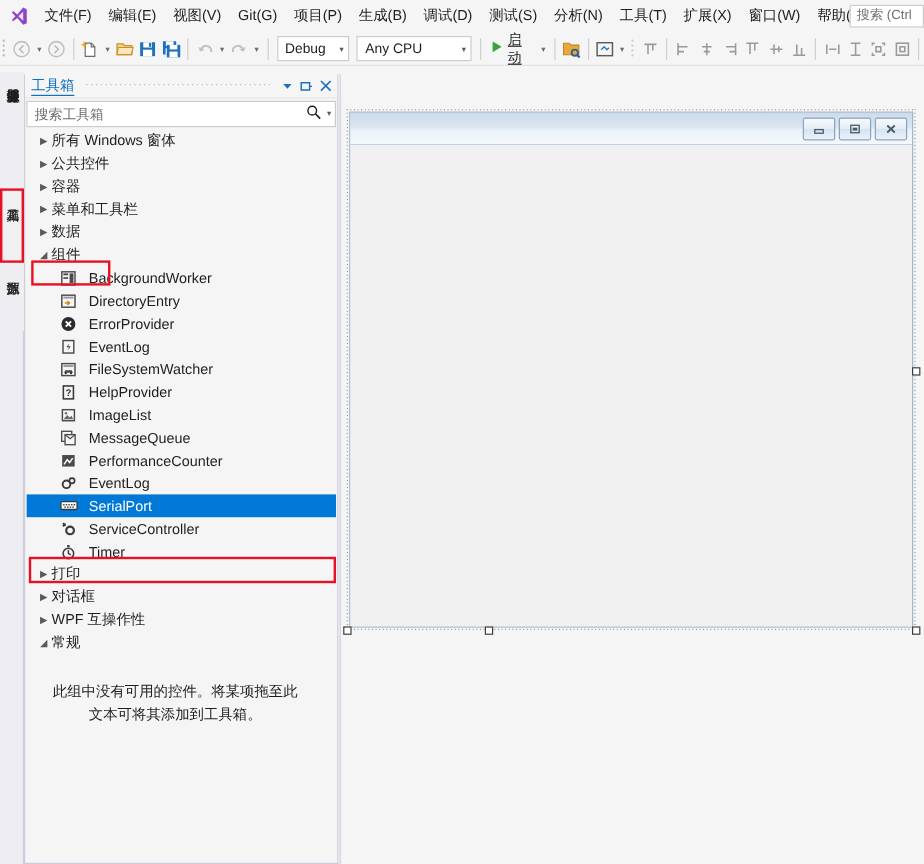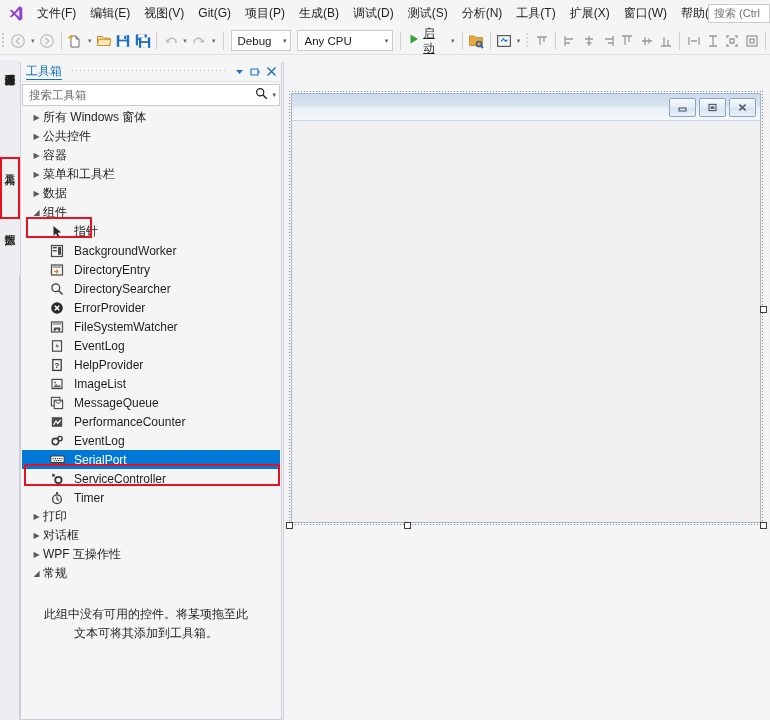--- a/index.html
+++ b/index.html
@@ -533,28 +533,20 @@
         <span class="tri">▶</span>
         <span>数据</span>
       </div>
       <div class="tnode">
         <span class="tri">◢</span>
         <span>组件</span>
       </div>
 
       <div class="titem">
         <span class="ic">
-          <svg width="13" height="13" viewBox="0 0 13 13">
-              <path d="M2.5 1 2.5 11 5 8.4 6.7 12 8.4 11.2 6.7 7.8 10.2 7.4z" fill="#2b2b2b"></path>
-            </svg>
-        </span>
-        <span>指针</span>
-      </div>
-      <div class="titem">
-        <span class="ic">
           <svg width="14" height="14" viewBox="0 0 14 14">
               <g fill="none" stroke="#4a4a4a" stroke-width="1.2">
             <rect x="1.5" y="1.5" width="11" height="11"></rect>
               </g>
             <rect x="2.8" y="2.8" width="4" height="1.6" fill="#4a4a4a"></rect>
             <rect x="8" y="2.8" width="3.2" height="8" fill="#4a4a4a"></rect>
             <rect x="2.8" y="6" width="4" height="1.4" fill="#4a4a4a"></rect>
           </svg>
         </span>
         <span>BackgroundWorker</span>
@@ -565,55 +557,46 @@
             <rect x="1.5" y="2" width="11" height="10" fill="none" stroke="#4a4a4a" stroke-width="1.2"></rect>
             <rect x="2.8" y="3.2" width="8.4" height="1.6" fill="#9a9a9a"></rect>
             <path d="M4 8.5h4M6 6.8l2 1.7-2 1.7" stroke="#d08a1e" stroke-width="1.2" fill="none"></path>
           </svg>
         </span>
         <span>DirectoryEntry</span>
       </div>
       <div class="titem">
         <span class="ic">
           <svg width="14" height="14" viewBox="0 0 14 14">
-            <circle cx="5.8" cy="5.8" r="3.9" fill="none" stroke="#3a3a3a" stroke-width="1.2"></circle>
-            <path d="M8.7 8.7 12.6 12.6" stroke="#3a3a3a" stroke-width="1.4"></path>
-          </svg>
-        </span>
-        <span>DirectorySearcher</span>
-      </div>
-      <div class="titem">
-        <span class="ic">
-          <svg width="14" height="14" viewBox="0 0 14 14">
             <circle cx="7" cy="7" r="5.8" fill="#2b2b2b"></circle>
             <path d="M4.8 4.8 9.2 9.2M9.2 4.8 4.8 9.2" stroke="#ffffff" stroke-width="1.6"></path>
           </svg>
         </span>
         <span>ErrorProvider</span>
+      </div>
+      <div class="titem">
+        <span class="ic">
+          <svg width="14" height="14" viewBox="0 0 14 14">
+            <rect x="2.5" y="1.8" width="9" height="10.4" fill="none" stroke="#4a4a4a" stroke-width="1.2"></rect>
+            <path d="M7.4 4.2 5.4 7.4h2L6.4 10l2.6-3.4h-2z" fill="#4a4a4a"></path>
+          </svg>
+        </span>
+        <span>EventLog</span>
       </div>
       <div class="titem">
         <span class="ic">
           <svg width="14" height="14" viewBox="0 0 14 14">
             <rect x="1.5" y="2" width="11" height="10" fill="none" stroke="#4a4a4a" stroke-width="1.2"></rect>
             <rect x="2.8" y="3.2" width="8.4" height="1.6" fill="#9a9a9a"></rect>
             <path d="M3.4 9.6h7M4.4 7.6h5.4l1 2H3.4z" fill="#4a4a4a"></path>
             <circle cx="4.8" cy="10" r="0.9" fill="#2b2b2b"></circle>
               <circle cx="9.2" cy="10" r="0.9" fill="#2b2b2b"></circle>
           </svg>
         </span>
         <span>FileSystemWatcher</span>
-      </div>
-      <div class="titem">
-        <span class="ic">
-          <svg width="14" height="14" viewBox="0 0 14 14">
-            <rect x="2.5" y="1.8" width="9" height="10.4" fill="none" stroke="#4a4a4a" stroke-width="1.2"></rect>
-            <path d="M7.4 4.2 5.4 7.4h2L6.4 10l2.6-3.4h-2z" fill="#4a4a4a"></path>
-          </svg>
-        </span>
-        <span>EventLog</span>
       </div>
       <div class="titem">
         <span class="ic">
           <svg width="14" height="14" viewBox="0 0 14 14">
             <rect x="2.8" y="1.6" width="8.4" height="10.8" fill="none" stroke="#3a3a3a" stroke-width="1.3"></rect>
             <text x="7" y="10.2" font-size="8" font-weight="bold" fill="#2b2b2b" text-anchor="middle" font-family="Liberation Sans, sans-serif">?</text>
           </svg>
         </span>
         <span>HelpProvider</span>
       </div>

